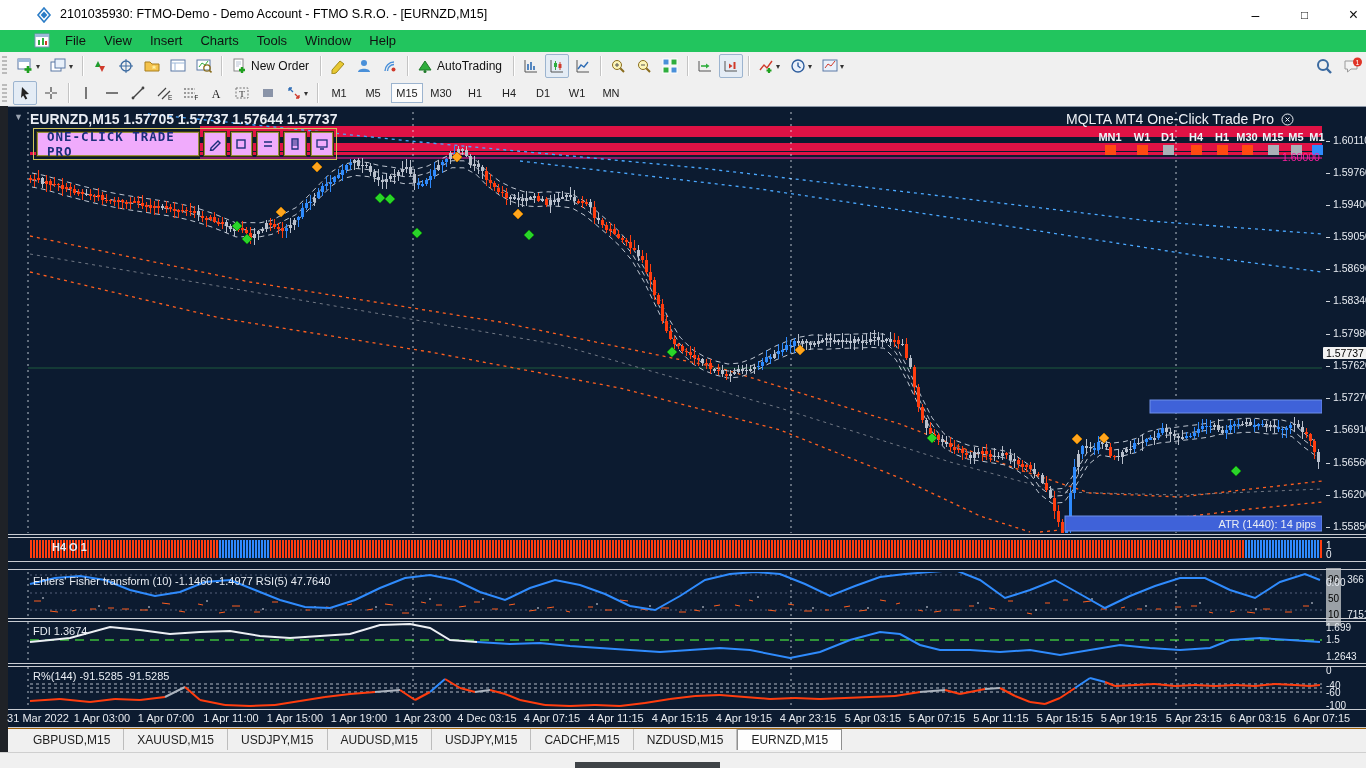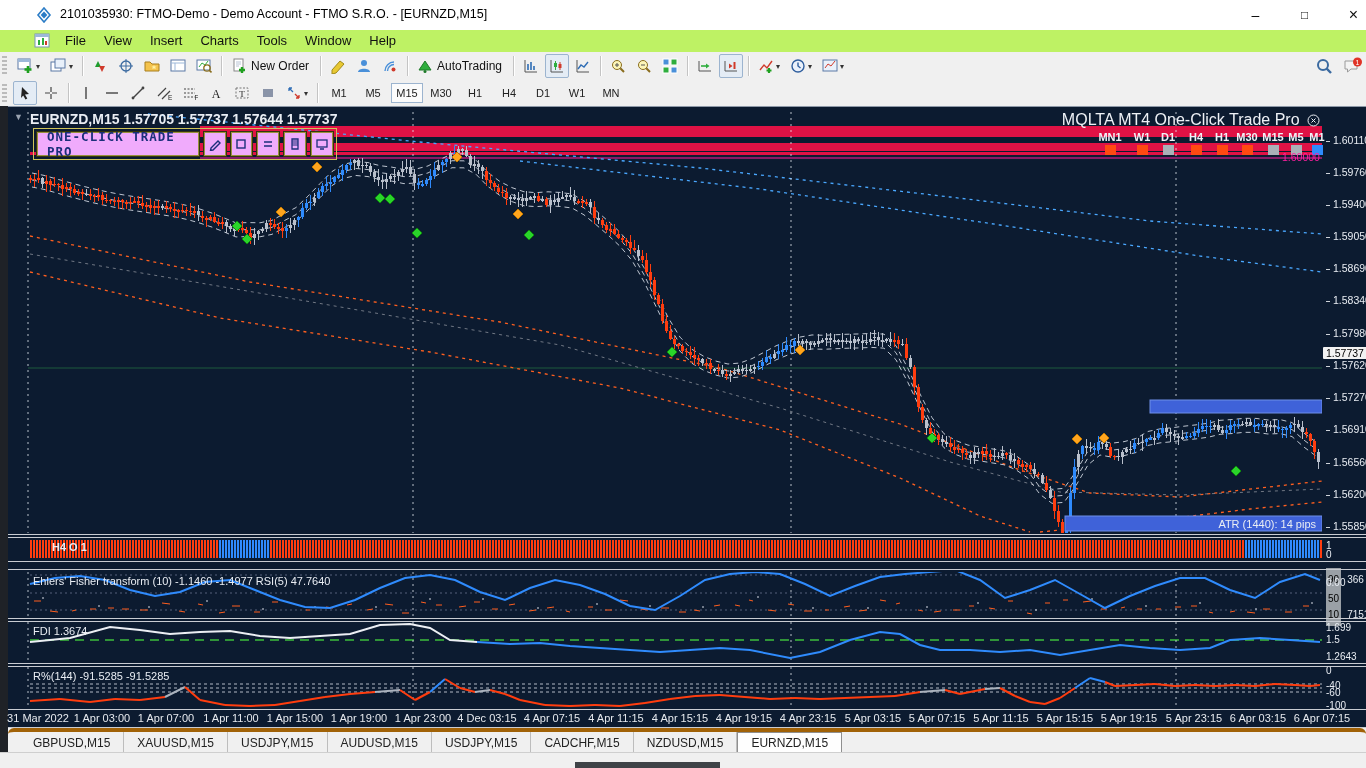--- a/index.html
+++ b/index.html
@@ -5,21 +5,21 @@
   html,body{margin:0;padding:0;background:#555;}
   #root{position:relative;width:1366px;height:768px;overflow:hidden;
         font-family:"Liberation Sans",sans-serif;background:#f0f0f0;
         -webkit-font-smoothing:antialiased;}
   .a{position:absolute;}
   
   #titlebar{left:0;top:0;width:1366px;height:30px;background:#ffffff;}
   #title-text{left:60px;top:7px;font-size:12.5px;color:#000;}
   .wctl{top:0;width:45px;height:30px;text-align:center;line-height:30px;font-size:14px;color:#111;cursor:default;}
   
-  #menubar{left:0;top:30px;width:1366px;height:22px;background:#bef264;}
+  #menubar{left:0;top:30px;width:1366px;height:22px;background:#22c55e;}
   .mi{display:inline-block;padding:3px 9px;font-size:13px;color:#111;}
   .mctl{top:32px;width:19px;height:17px;text-align:center;line-height:15px;font-size:11px;color:#444;border:1px solid transparent;}
   
   #toolbar1{left:0;top:52px;width:1366px;height:28px;background:#f0f0f0;border-bottom:1px solid #e2e2e2;}
   #toolbar2{left:0;top:80px;width:1366px;height:26px;background:#f0f0f0;border-bottom:1px solid #d8d8d8;}
   .grip{position:absolute;left:2px;top:4px;bottom:4px;width:5px;
         background:repeating-linear-gradient(to bottom,#bbb 0 2px,#f0f0f0 2px 4px);}
   .tbrow{position:absolute;left:12px;top:1px;display:flex;align-items:center;height:26px;}
   .tb{display:inline-flex;align-items:center;height:22px;padding:0 3px;margin:0 1px;border:1px solid transparent;border-radius:2px;}
   .tb.pressed{background:#e4ecf5;border:1px solid #9cb4cf;}
@@ -40,25 +40,25 @@
   .gbadge{display:inline-block;background:#9aa0a6;color:#000;padding:6px 2px;margin-right:6px;}
   .subscale{position:absolute;left:1326px;color:#e8ecf2;font-size:10px;white-space:nowrap;}
   .sublabel{position:absolute;color:#e9edf3;font-size:11px;white-space:nowrap;}
   .tlab{position:absolute;top:712px;color:#e6e9ee;font-size:11px;white-space:nowrap;transform:translateX(-50%);}
   
   #ocp{left:33px;top:128px;width:298px;height:30px;border:1px solid #cfc35a;display:flex;align-items:center;gap:3px;padding:0 2px;}
   .ocbox{background:#f0abfc;border:1px solid #35350f;box-shadow:inset 0 0 0 1px #9a923c;display:flex;align-items:center;justify-content:center;}
   #ocp-title{height:24px;padding:0 10px;font-family:"DejaVu Sans Mono",monospace;font-weight:bold;font-size:12.5px;color:#1a2f7a;letter-spacing:1px;}
   .ocbtn{width:25px;height:24px;}
   
-  #mqlta{left:1040px;top:111px;width:280px;text-align:right;color:#eef1f6;font-size:16px;}
+  #mqlta{left:1040px;top:111px;width:280px;text-align:center;color:#eef1f6;font-size:14px;}
   .tfl{position:absolute;top:131px;color:#f0f3f8;font-size:11px;font-weight:bold;transform:translateX(-50%);}
   .tfsq{position:absolute;top:145px;width:11px;height:10px;}
   
-  #tabbar{left:8px;top:728px;width:1358px;height:24px;background:#f0f0f0;border-top:4px solid #a16207;border-radius:6px;}
+  #tabbar{left:8px;top:728px;width:1358px;height:24px;background:#f0f0f0;border-top:1px solid #a16207;}
   .tab{display:inline-block;padding:4px 13px 3px;font-size:12px;color:#222;border-right:1px solid #bdbdbd;}
   .tab.active{background:#fefefe;border:1px solid #8f8f8f;border-bottom:none;padding-top:3px;position:relative;top:0px;}
   
   #statusbar{left:0;top:752px;width:1366px;height:16px;background:#f0f0f0;border-top:1px solid #cfcfcf;}
   #nub{left:575px;top:762px;width:145px;height:6px;background:#3f4347;}
 </style>
 </head>
 <body>
 
 <div id="root">

